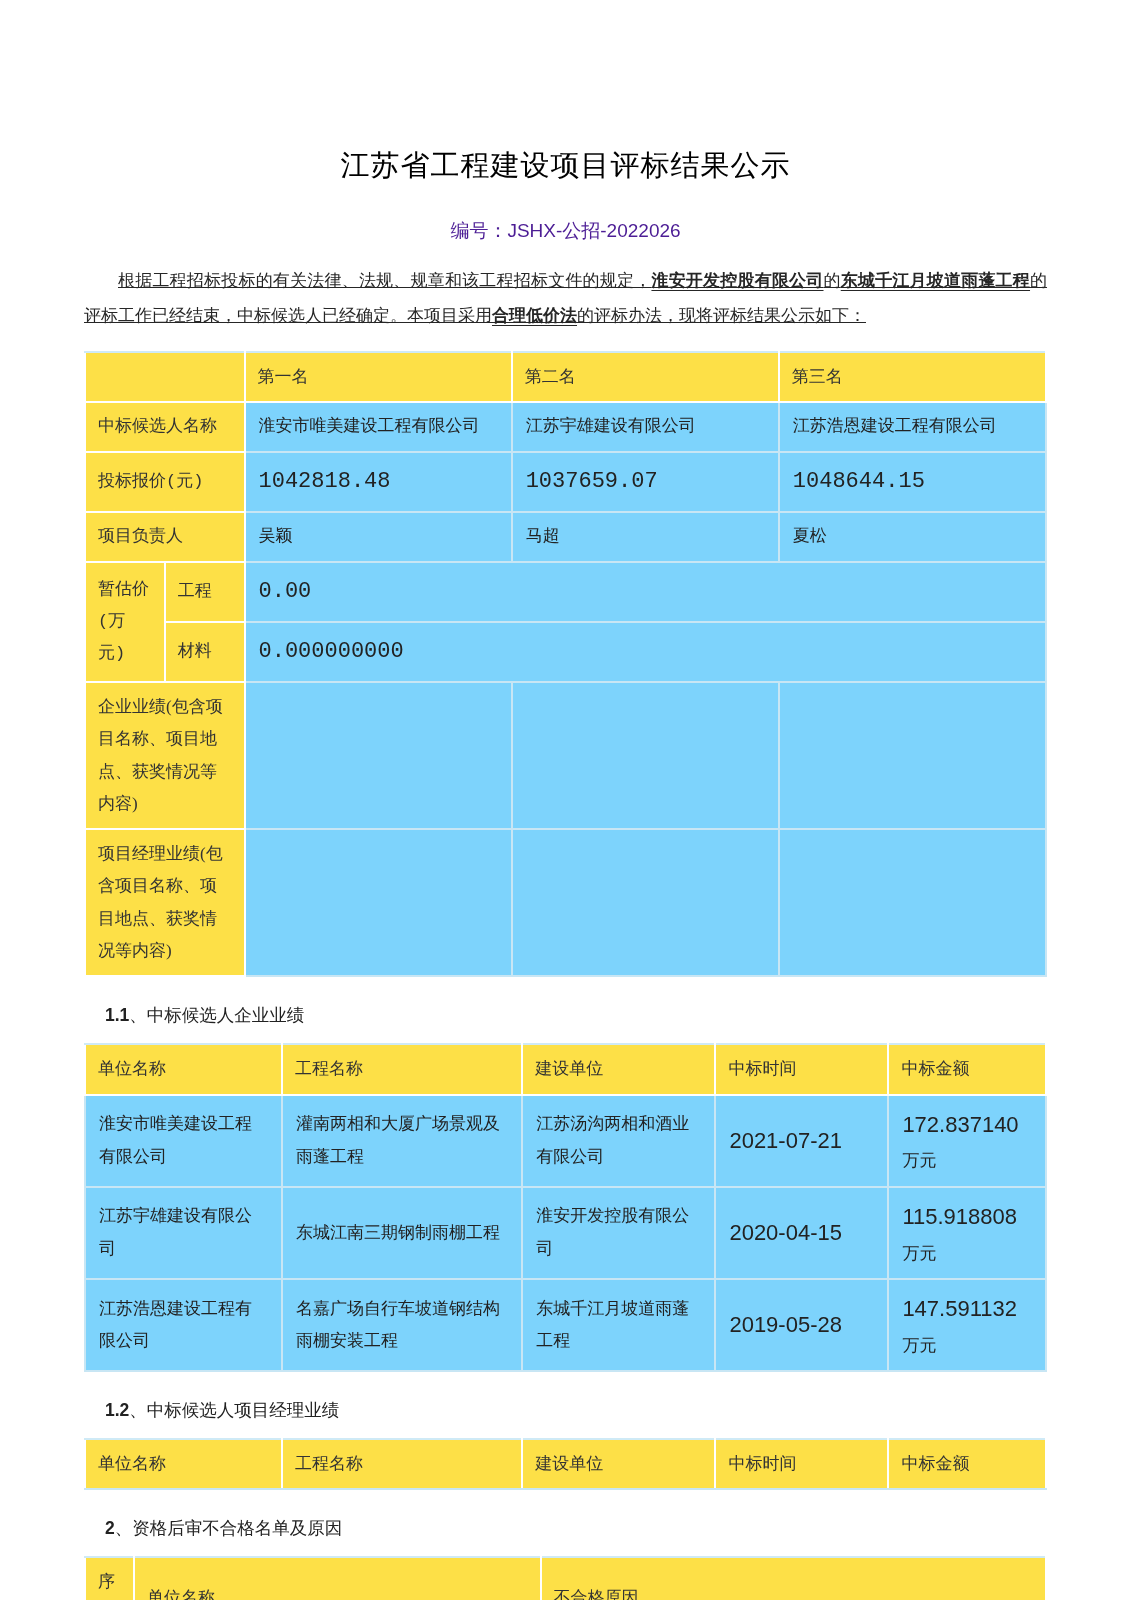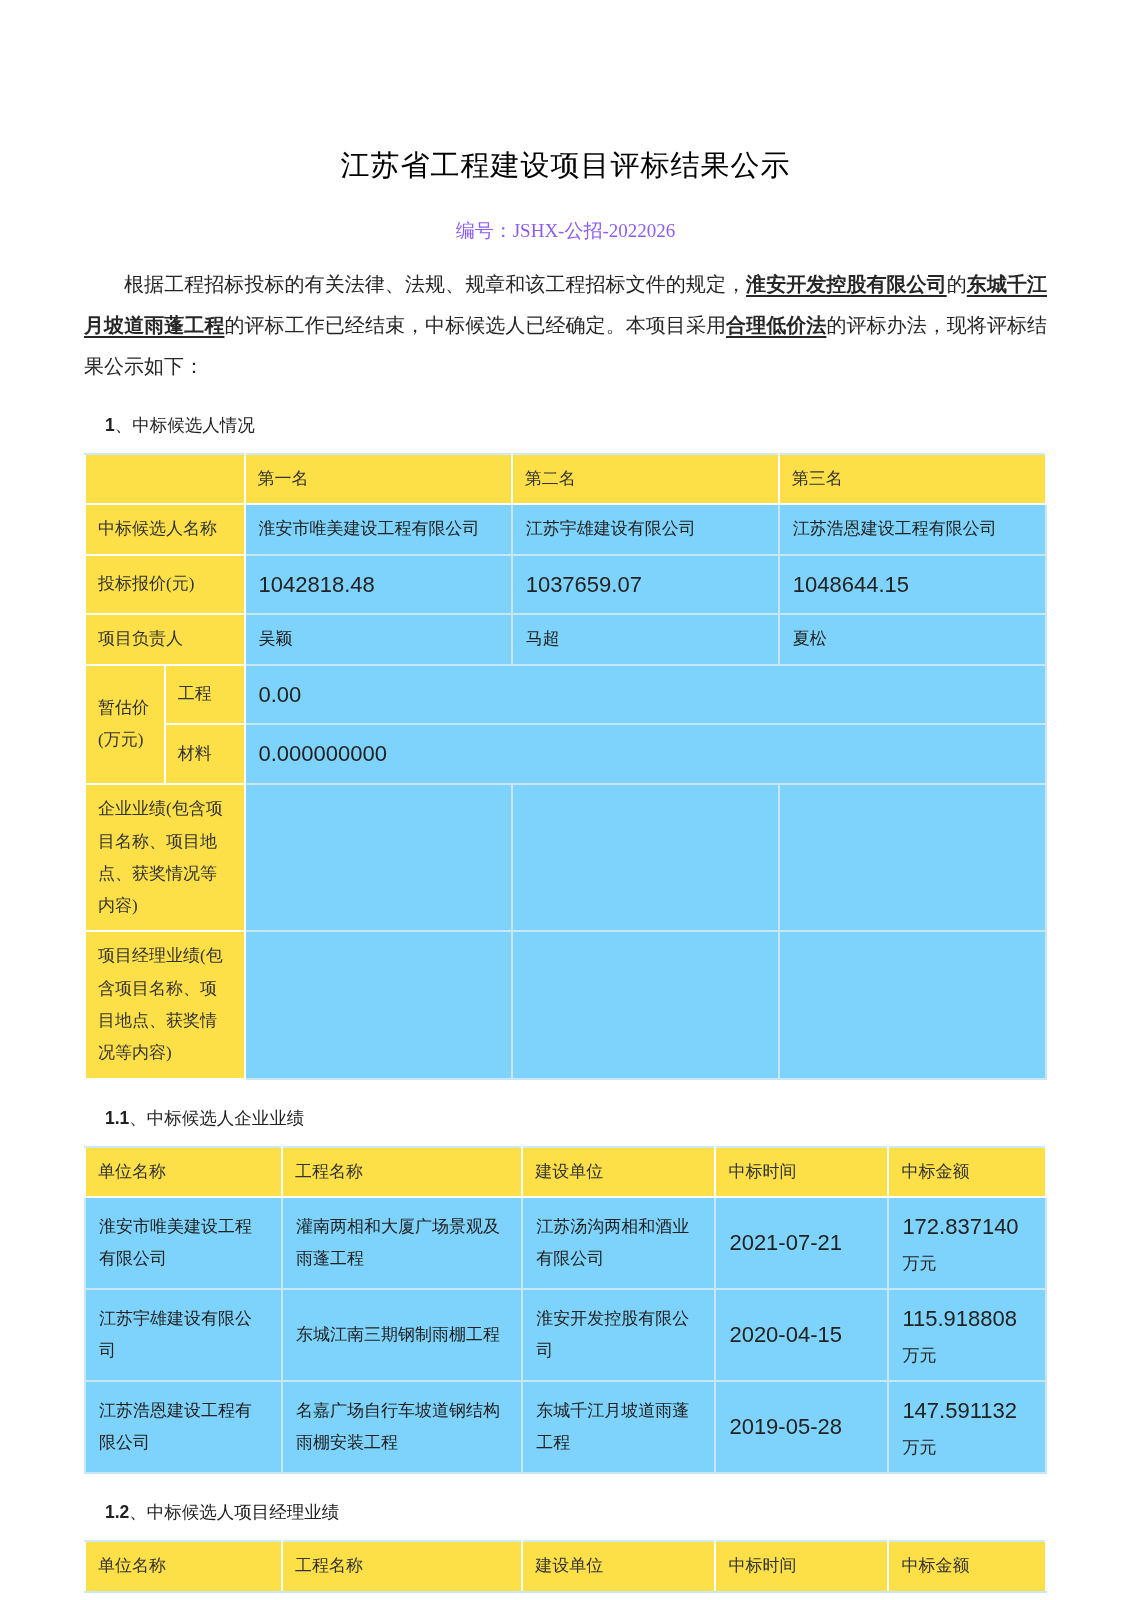--- a/index.html
+++ b/index.html
@@ -9,26 +9,26 @@
     color:#333;
   }
   .page{padding:146px 84px 60px 84px;}
 
   .doc-title{
     font-size:29px;font-weight:400;text-align:center;
     margin:0;color:#000000;letter-spacing:1px;
   }
   .doc-no{
     text-align:center;margin-top:32px;
-    font-family:Liberation Serif, serif;
-    font-size:19px;color:#8b5cf6;
+    font-family:Liberation Sans, sans-serif;
+    font-size:19px;color:#4c1d95;
   }
   .intro{
-    margin-top:20px;font-size:20px;line-height:2.05;
-    text-indent:2em;color:#262626;text-align:justify;
+    margin-top:20px;font-size:17px;line-height:2.05;
+    text-indent:2em;color:#262626;text-align:justify;text-decoration:underline;
   }
   .intro .em{font-weight:700;text-decoration:underline;text-underline-offset:4px;}
 
   .sec-heading{margin:26px 0 16px 0;padding-left:21px;font-size:17.5px;color:#222;}
   .sec-heading .no{font-weight:700;font-family:"Liberation Sans","DejaVu Sans",sans-serif;}
 
   table{
     width:100%;border-collapse:collapse;table-layout:fixed;
     font-size:17px;border:2px solid #cfeaf6;
   }
@@ -36,40 +36,37 @@
     background:#fde047;border:2px solid #fff;border-top-color:#cfeaf6;
     font-weight:400;text-align:left;padding:8px 12px;
     line-height:1.9;color:#333;vertical-align:middle;
   }
   td{
     background:#7dd3fc;border:2px solid #c8e6f4;
     padding:8px 13px;line-height:1.9;color:#222;vertical-align:middle;
   }
   .num{font-family:"Liberation Sans","DejaVu Sans",sans-serif;font-size:22px;color:#222;}
   .t1 .hd-row th{height:26px;}
-  .t1 .data-row td,.t1 .data-row th{height:28px;}
+  .t1 .data-row td,.t1 .data-row th{height:28px;font-family:Liberation Mono, monospace;}
   .t1 .perf-row td{height:88px;}
   .t1 .perf2-row td{height:116px;}
   .t11 td{height:30px;}
   .t12 th{border-bottom-color:#c8e6f4;}
 </style>
 </head>
 <body>
 
 <div class="page">
 
   <h1 class="doc-title">江苏省工程建设项目评标结果公示</h1>
 
   <div class="doc-no">编号：JSHX-公招-2022026</div>
 
   <p class="intro"><span>根据工程招标投标的有关法律、法规、规章和该工程招标文件的规定，</span><span class="em">淮安开发控股有限公司</span><span>的</span><span class="em">东城千江月坡道雨蓬工程</span><span>的评标工作已经结束，中标候选人已经确定。本项目采用</span><span class="em">合理低价法</span><span>的评标办法，现将评标结果公示如下：</span></p>
 
-  <div class="sec-heading">
-    <span class="no">1</span><span>、中标候选人情况</span>
-  </div>
 
   <table class="t1">
     <colgroup>
         <col style="width:8.3%">
         <col style="width:8.3%">
         <col style="width:27.8%">
         <col style="width:27.8%">
         <col style="width:27.8%">
       </colgroup>
     <tbody>

